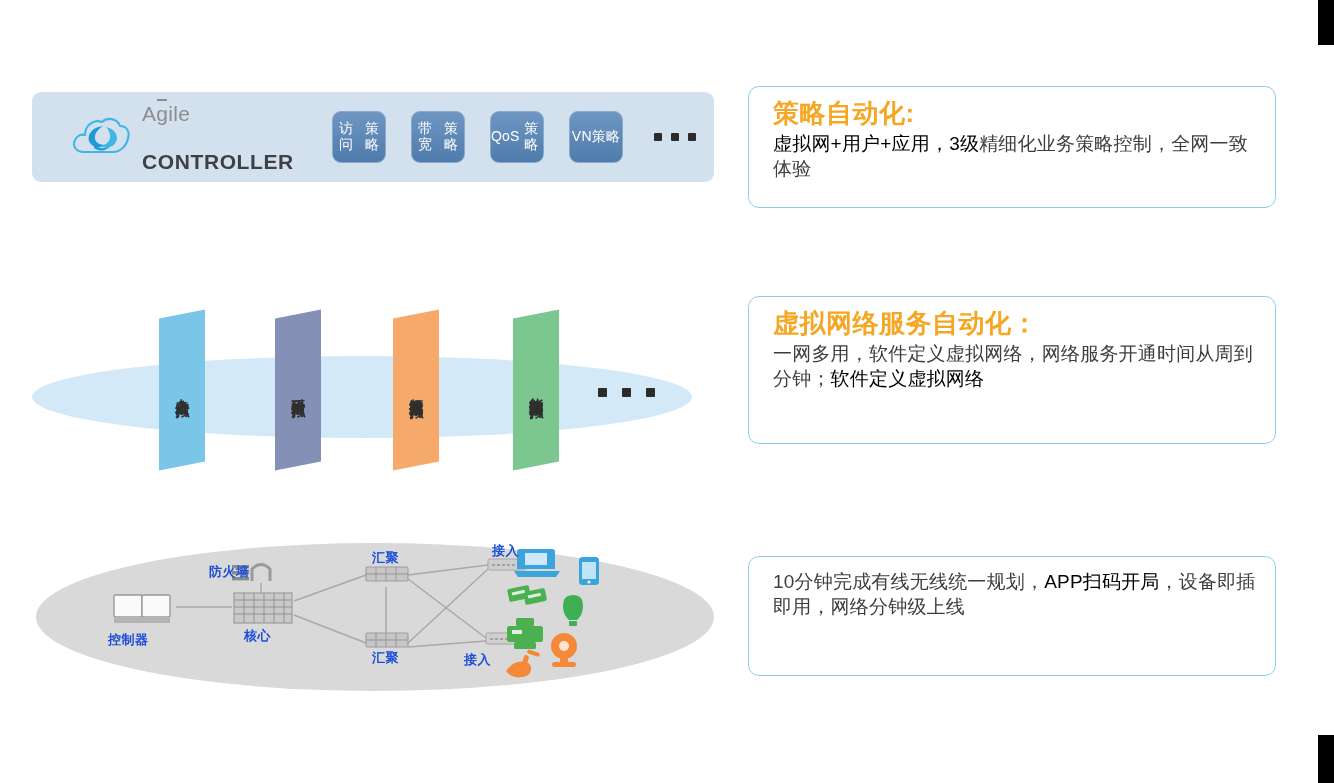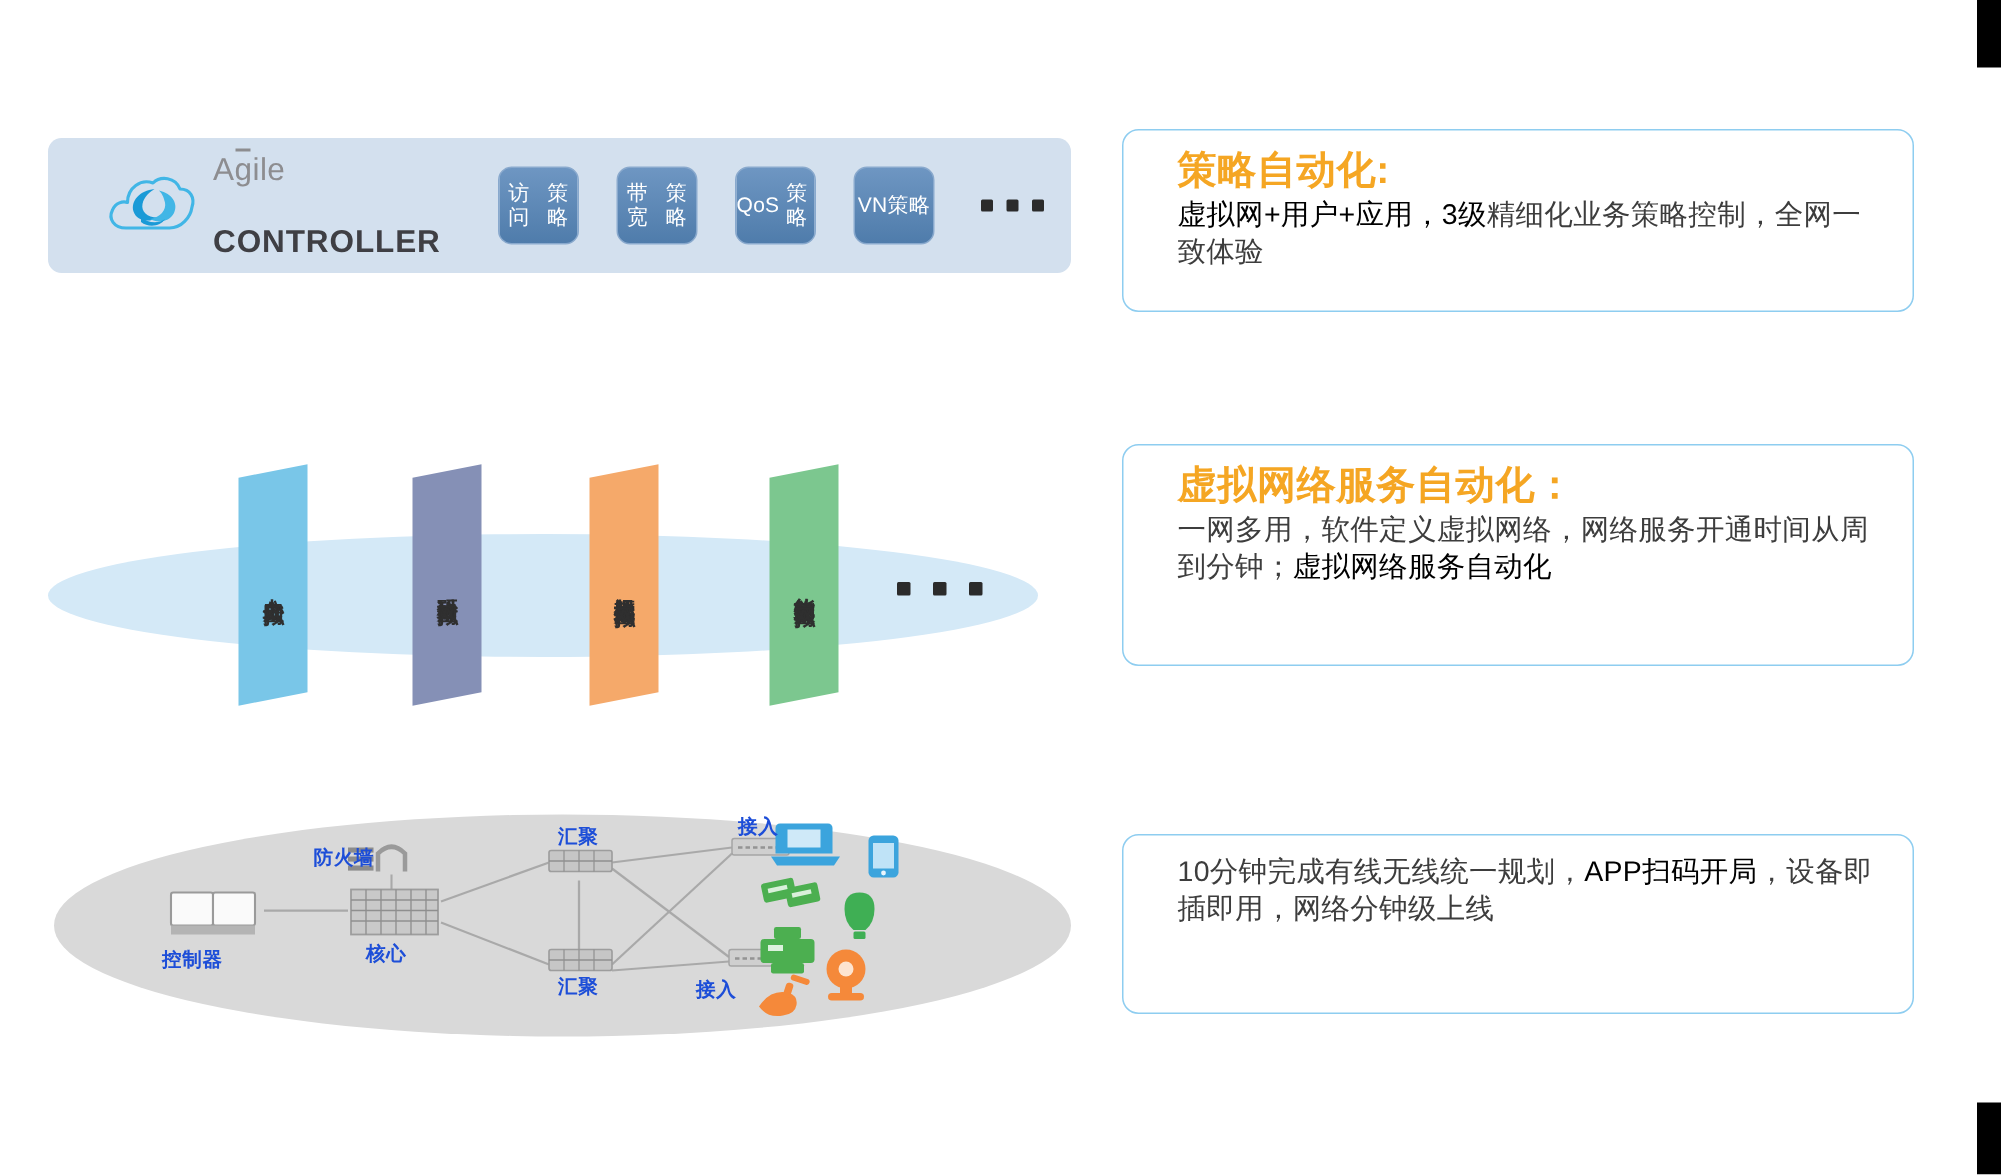--- a/index.html
+++ b/index.html
@@ -91,21 +91,21 @@
   #topo-svg { position:absolute; left:0; top:0; width:680px; height:148px; }
   .topo-label {
     position:absolute; font-size:13px; font-weight:bold; color:#1d4ed8;
     letter-spacing:.5px; white-space:nowrap;
   }
 
   
   .card {
     position:absolute; left:748px; width:528px;
     border:1.6px solid #8ecdf0; border-radius:11px; background:#ffffff;
-    padding:12px 16px 14px 36px;
+    padding:12px 16px 14px 24px;
   }
   #card-0 { top:86px;  height:122px; }
   #card-1 { top:296px; height:148px; }
   #card-2 { top:556px; height:120px; }
   .card-title {
     color:#f5a623; font-weight:bold; font-size:26px; line-height:1.15;
     letter-spacing:.5px; margin-bottom:2px;
   }
   .card-body {
     font-size:19px; color:#3d3d3d; line-height:1.32; letter-spacing:.2px;
@@ -314,21 +314,21 @@
   <div class="card" id="card-0">
     <div class="card-title">策略自动化:</div>
     <div class="card-body">
       <span class="hl">虚拟网+用户+应用，3级</span><span>精细化业务策略控制，全网一致体验</span>
     </div>
   </div>
 
   <div class="card" id="card-1">
     <div class="card-title">虚拟网络服务自动化：</div>
     <div class="card-body">
-      <span>一网多用，软件定义虚拟网络，网络服务开通时间从周到分钟；</span><span class="hl">虚拟网络服务自动化</span>
+      <span>一网多用，软件定义虚拟网络，网络服务开通时间从周到分钟；</span><span class="hl">软件定义虚拟网络</span>
     </div>
   </div>
 
   <div class="card" id="card-2">
     <div class="card-body">
       <span>10分钟完成有线无线统一规划，</span><span class="hl">APP扫码开局</span><span>，设备即插即用，网络分钟级上线</span>
     </div>
   </div>
 
   <div class="edge-bar" id="edge-top"></div>

